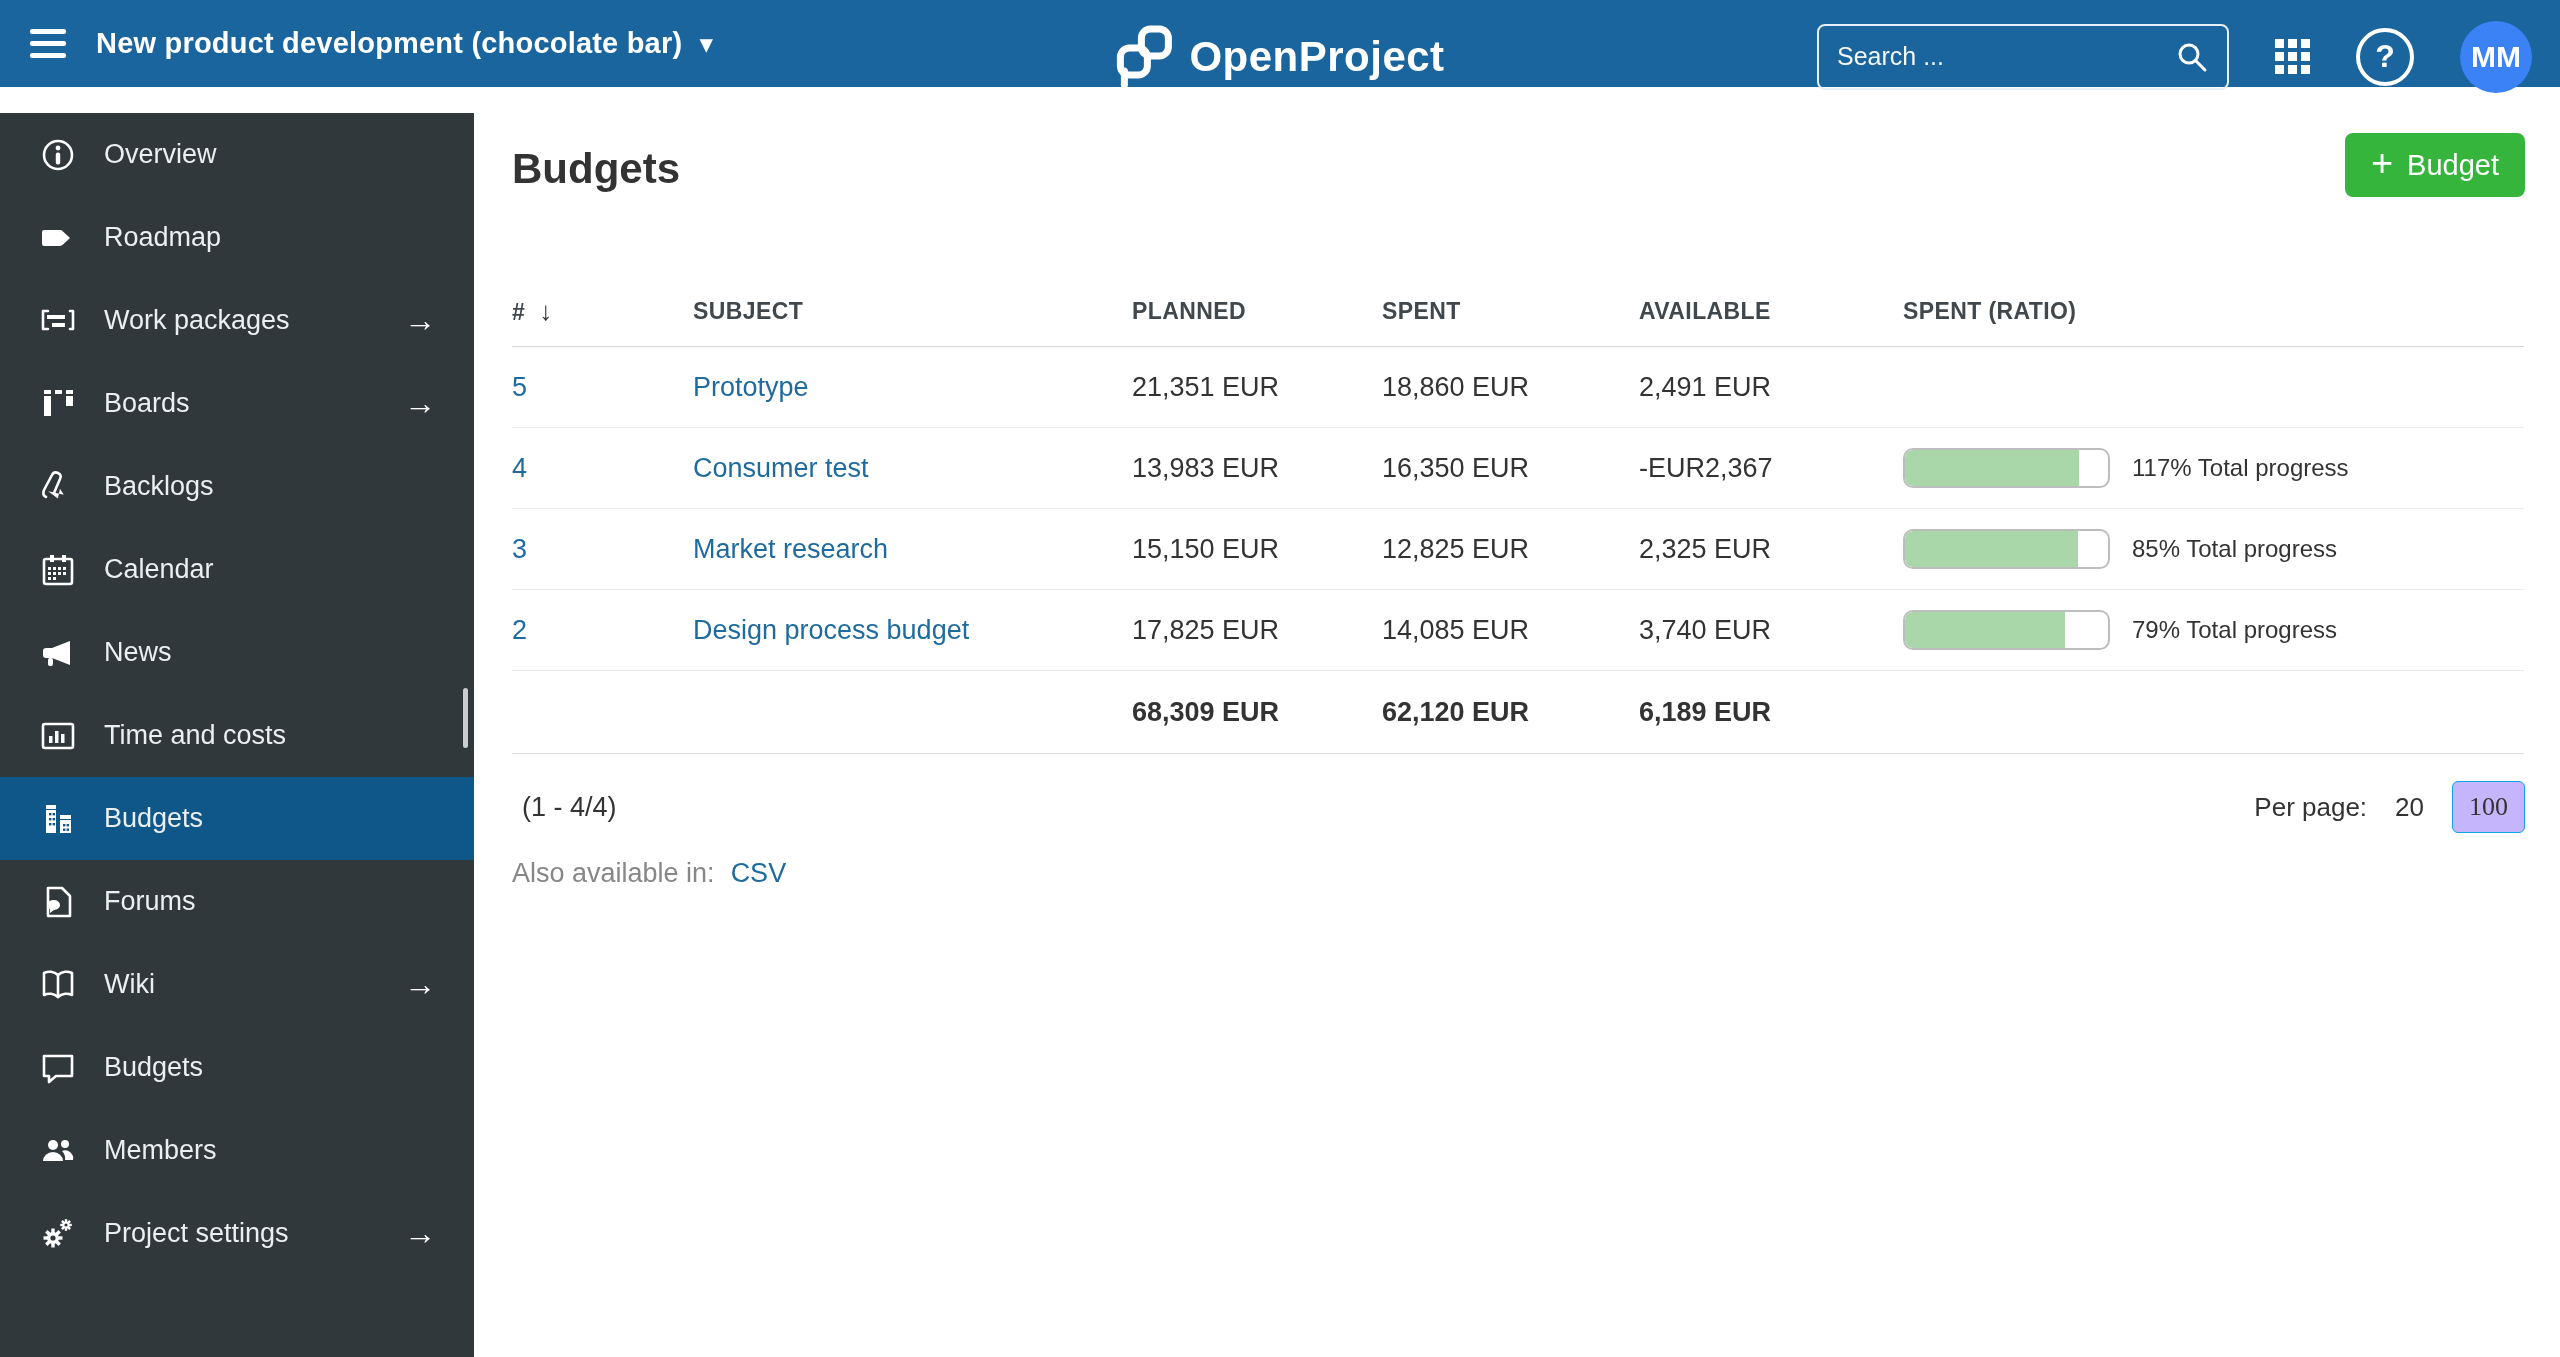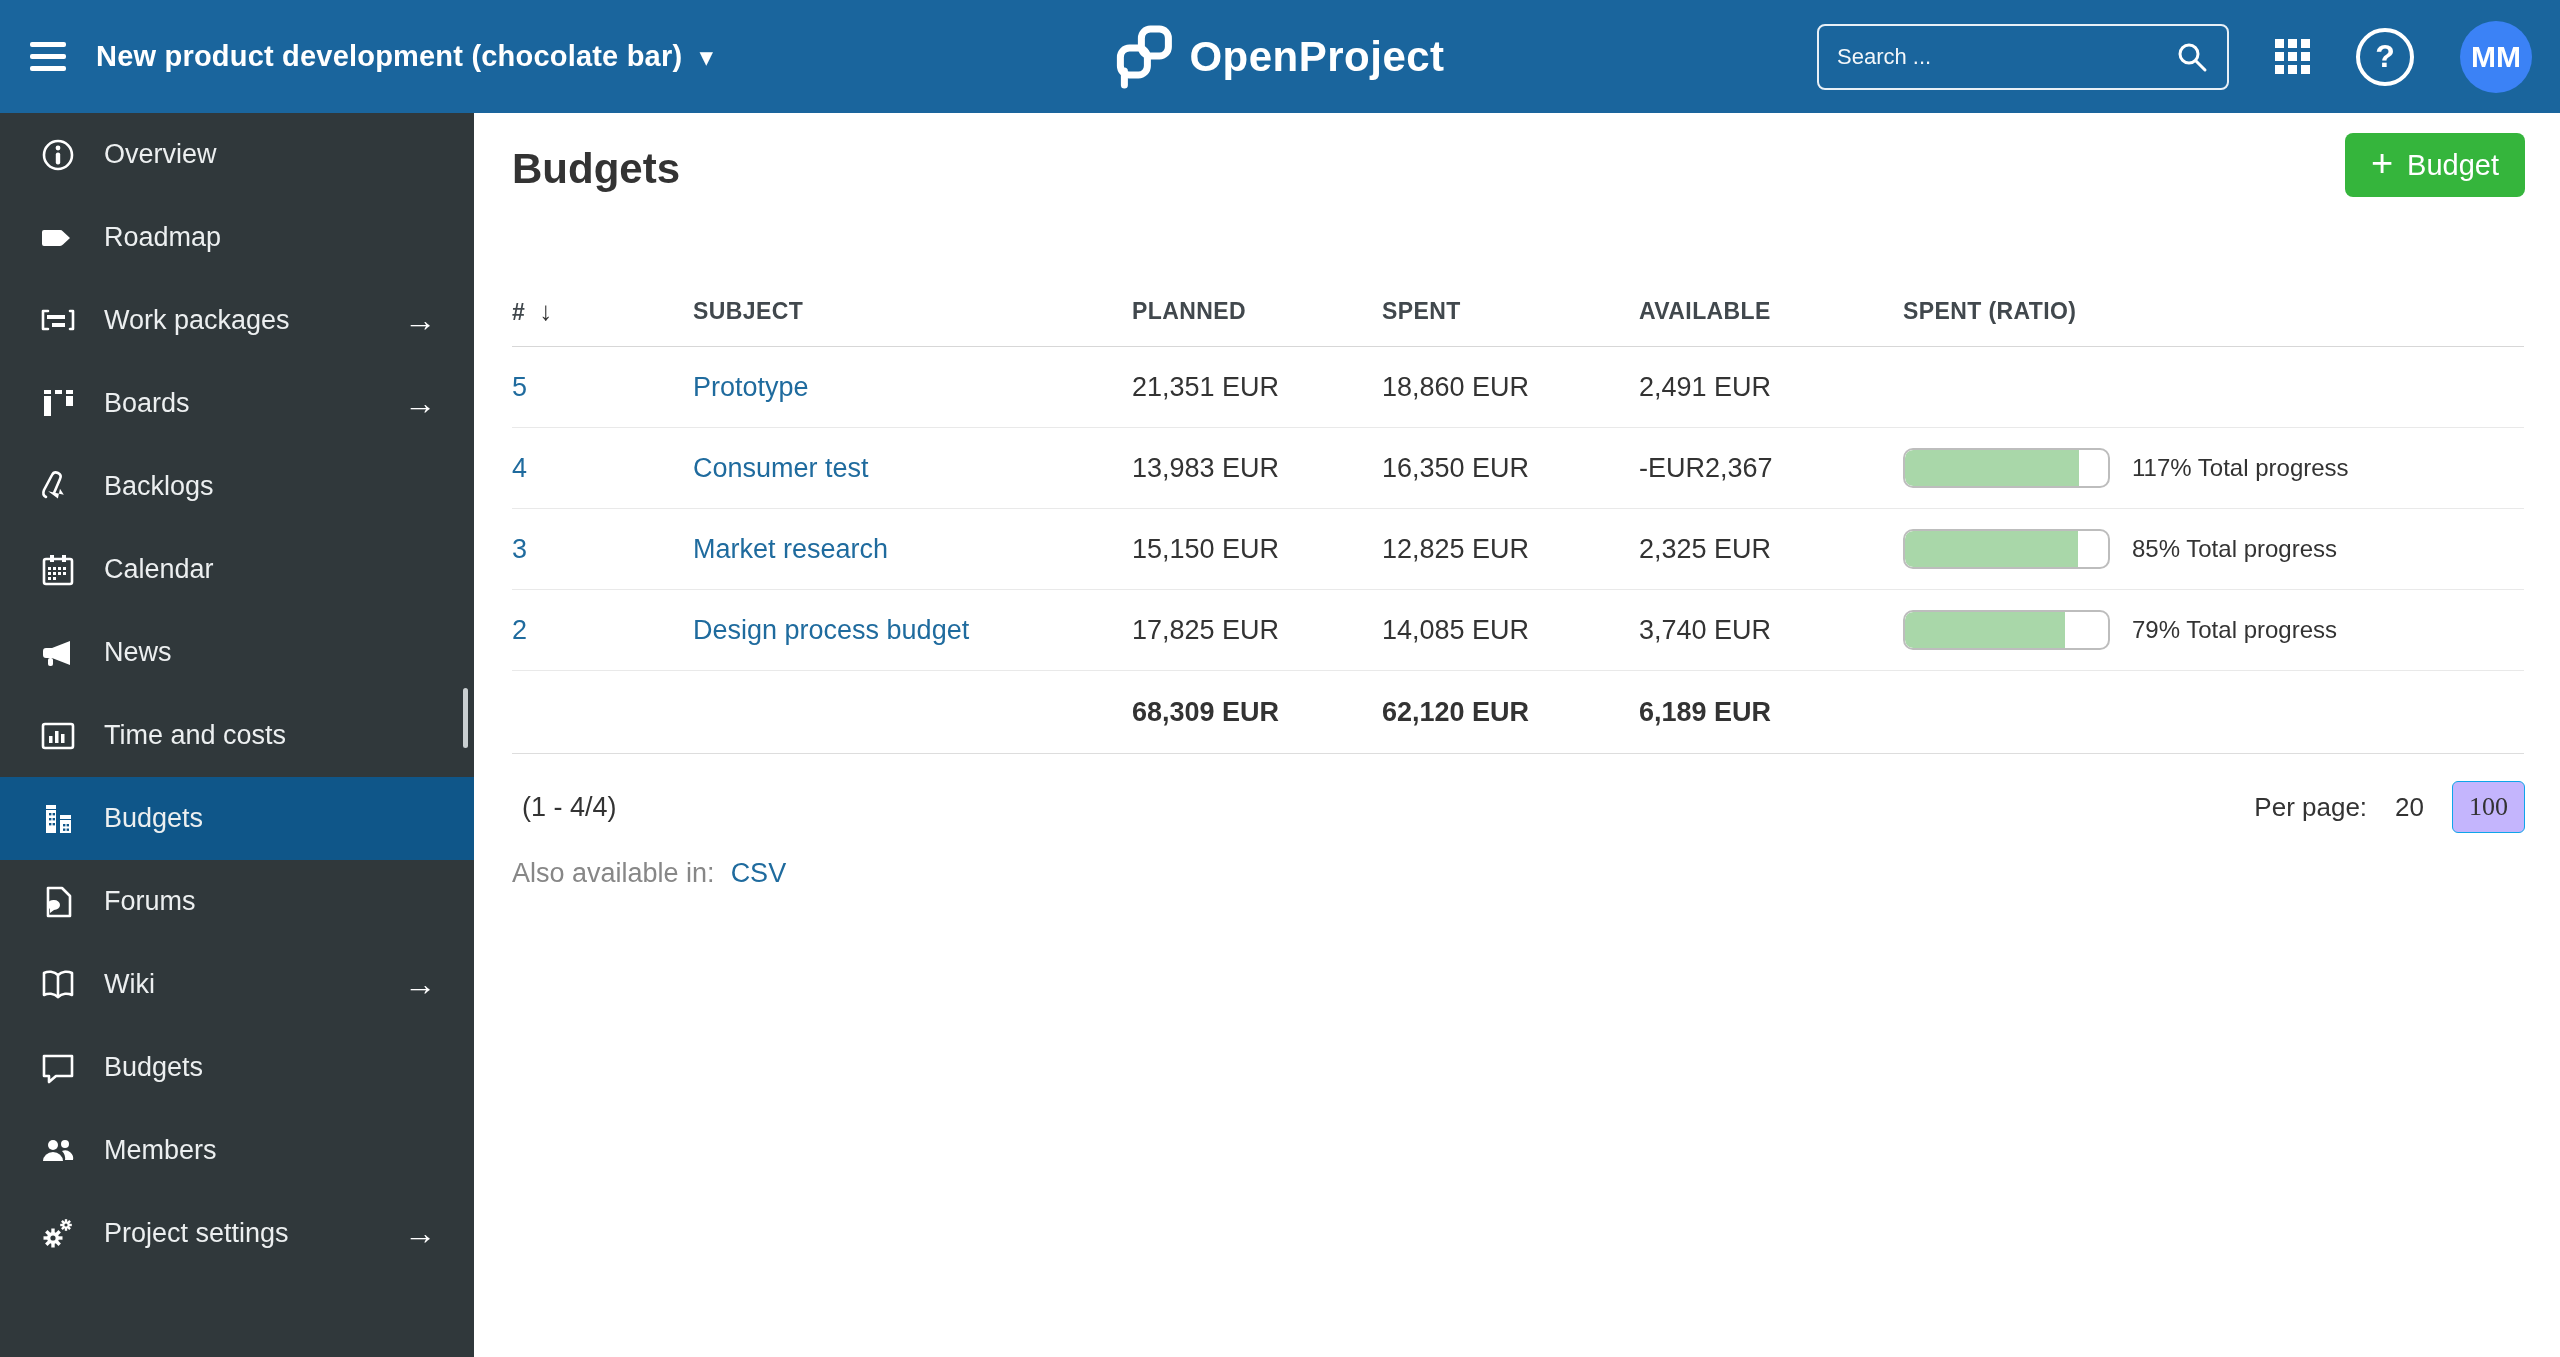--- a/index.html
+++ b/index.html
@@ -1,36 +1,36 @@
 <!DOCTYPE html>
 <html><head>
 <meta charset="utf-8">
 <style>
   * { margin:0; padding:0; box-sizing:border-box; }
   html,body { width:2560px; height:1357px; overflow:hidden; background:#fff;
     font-family:"Liberation Sans", sans-serif; }
 
   
-  .topbar { position:absolute; top:0; left:0; width:2560px; height:113px;
+  .topbar { position:absolute; top:0; left:0; width:2560px; height:87px;
     background:#1A659D; display:flex; align-items:center; z-index:5; }
   .hamburger { width:80px; height:113px; display:flex; flex-direction:column;
     justify-content:center; align-items:center; gap:7px; cursor:pointer; margin-left:8px; }
   .hamburger span { display:block; width:36px; height:5px; background:#fff; border-radius:2px; }
   .project-select { display:flex; align-items:center; gap:18px; color:#fff;
     font-size:29px; font-weight:700; margin-left:8px; cursor:pointer; letter-spacing:.2px; }
   .caret { font-size:24px; color:#fff; }
   .logo-wrap { position:absolute; left:50%; top:0; transform:translateX(-50%);
     height:113px; display:flex; align-items:center; gap:16px; color:#fff; }
   .logo-text { font-size:42px; font-weight:700; letter-spacing:.5px; }
   .right-tools { position:absolute; right:28px; top:0; height:113px;
     display:flex; align-items:center; gap:46px; }
   .searchbox { width:412px; height:66px; border:2px solid #E8F0F7; border-radius:8px;
     display:flex; align-items:center; padding:0 18px; background:transparent; }
   .searchbox input { flex:1; background:transparent; border:none; outline:none;
-    color:#f0abfc; font-size:22px; font-family:"Liberation Sans", sans-serif; }
+    color:#f0abfc; font-size:25px; font-family:"Liberation Sans", sans-serif; }
   .searchbox input::placeholder { color:#fff; opacity:.95; }
   .grid-icon { display:grid; grid-template-columns:repeat(3,9px); grid-template-rows:repeat(3,9px);
     gap:4px; cursor:pointer; }
   .grid-icon i { background:#fff; }
   .help-circle { width:58px; height:58px; border:4px solid #fff; border-radius:50%;
     color:#fff; font-size:32px; font-weight:700; display:flex; align-items:center;
     justify-content:center; cursor:pointer; }
   .avatar { width:72px; height:72px; border-radius:50%; background:#3b82f6;
     color:#fff; font-size:30px; font-weight:700; display:flex; align-items:center;
     justify-content:center; cursor:pointer; }

